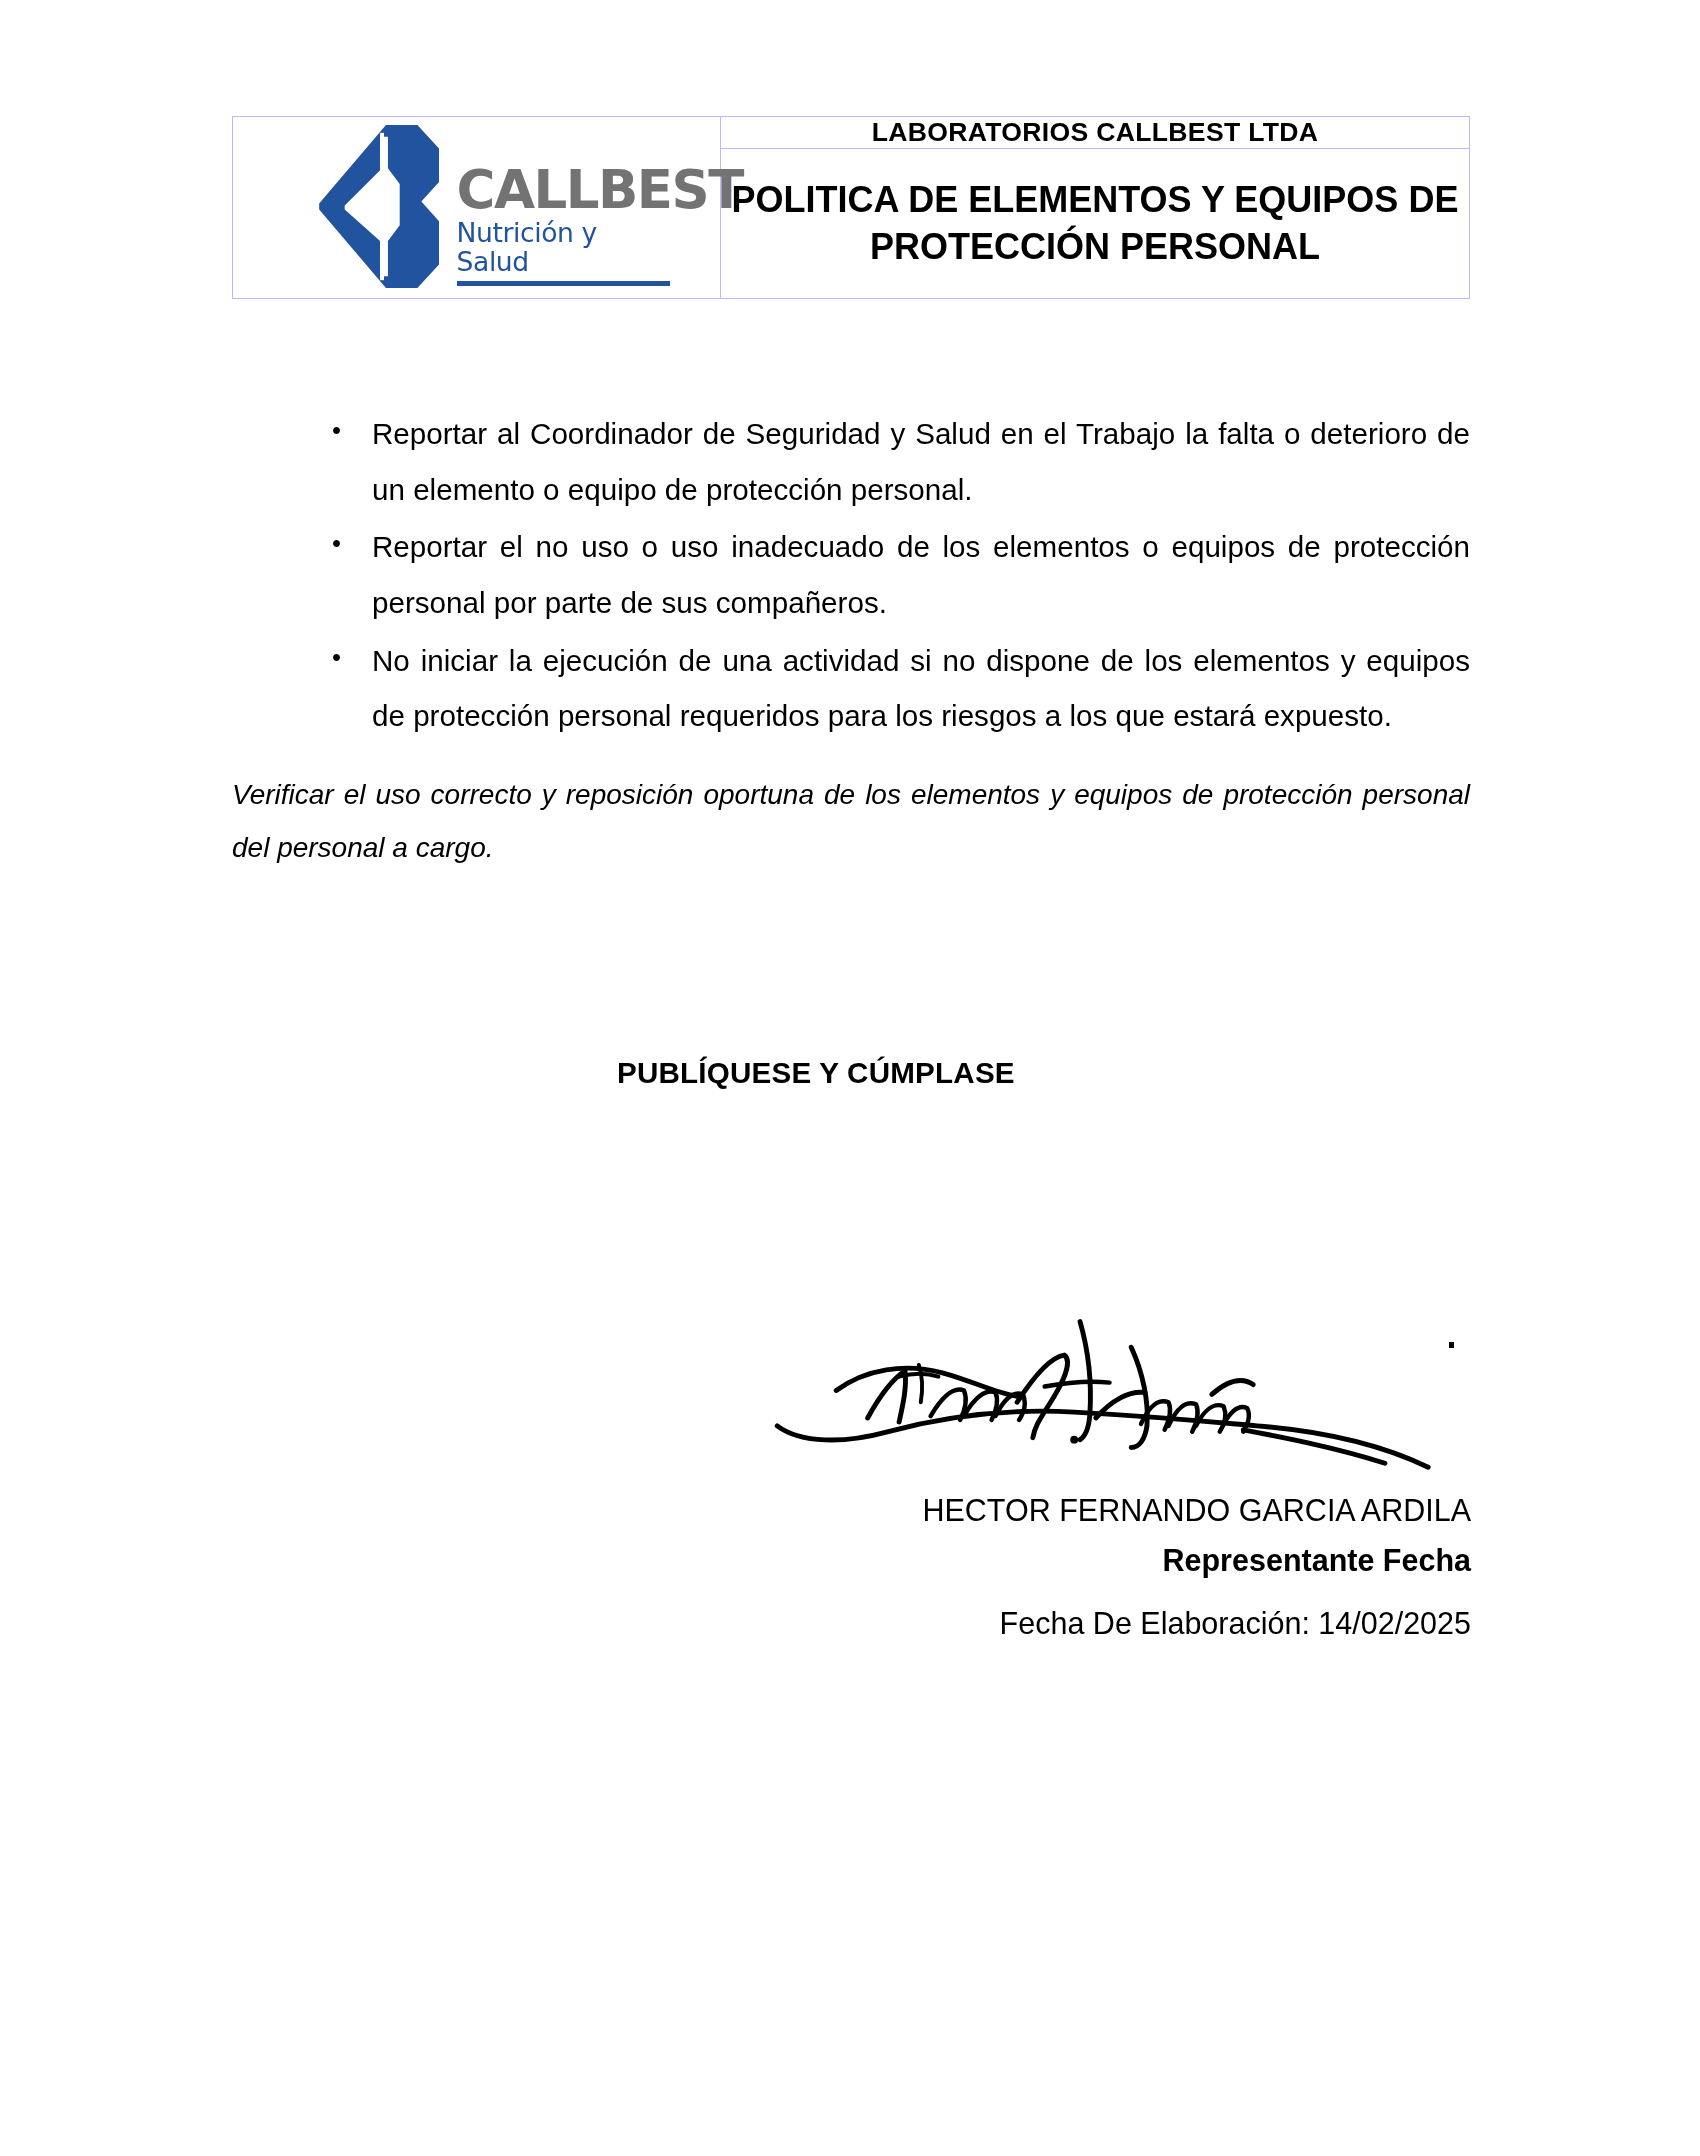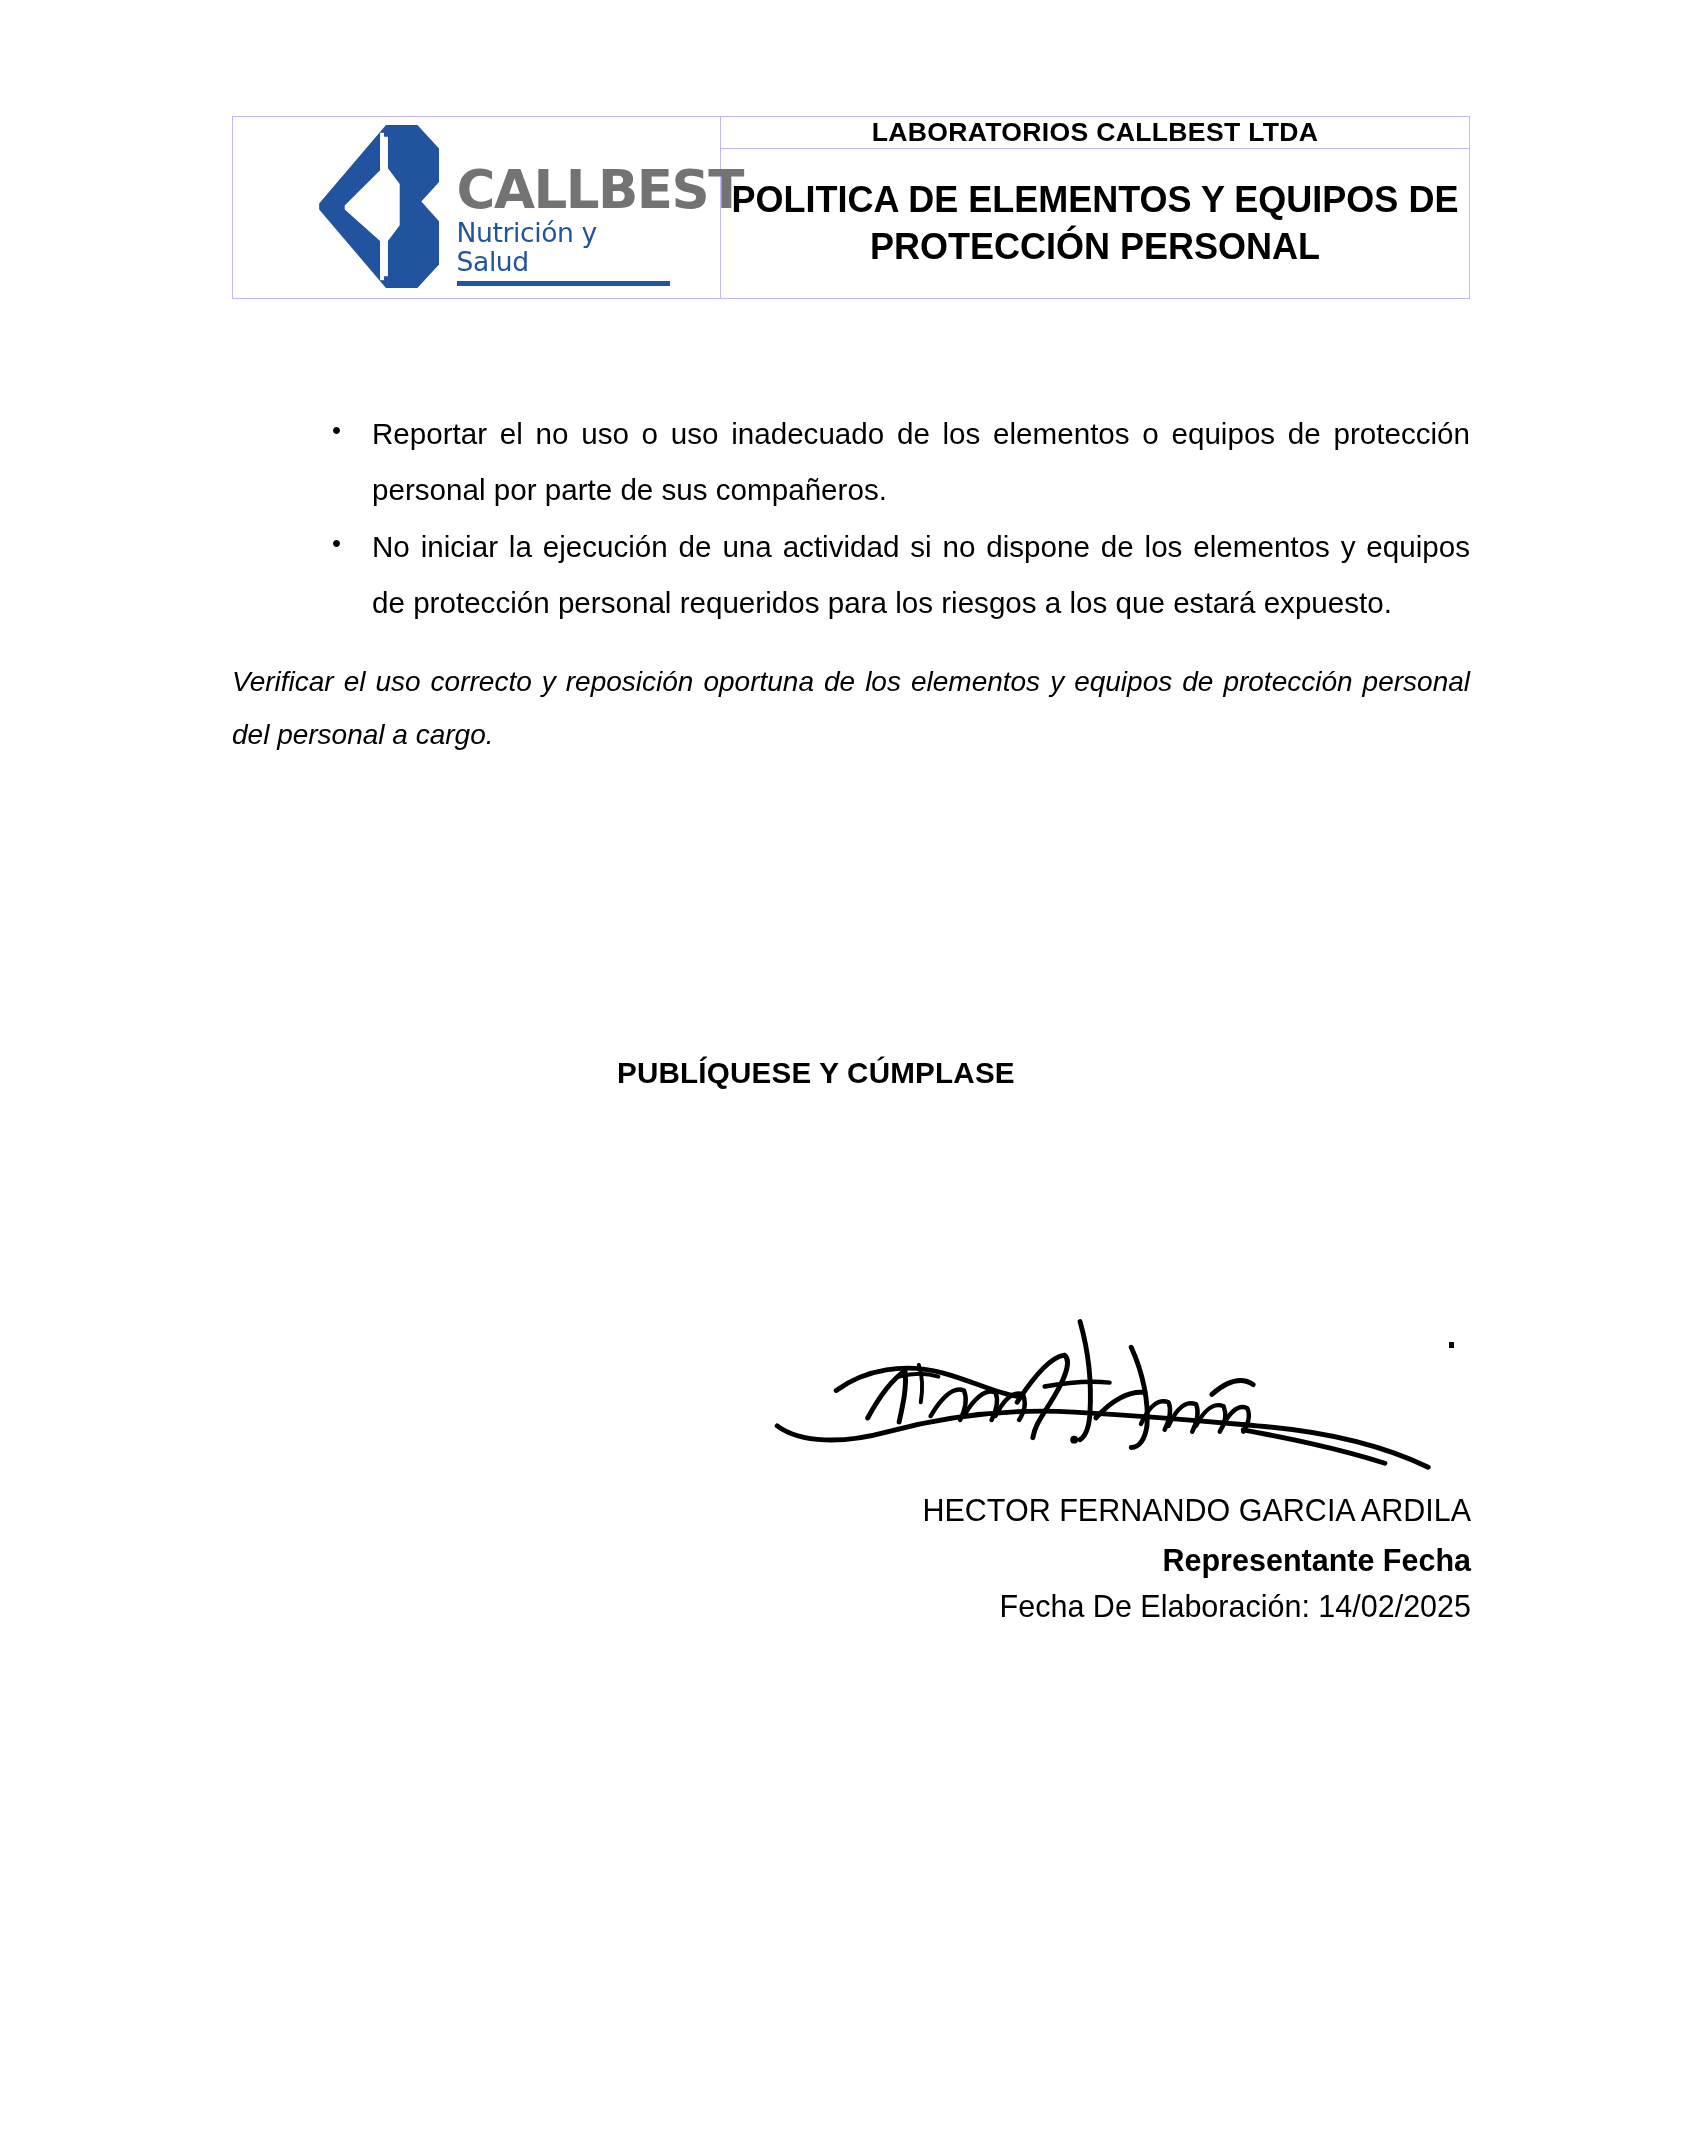--- a/index.html
+++ b/index.html
@@ -193,21 +193,21 @@
   .sign-role {
     font-size: 30.5px;
     font-weight: bold;
     line-height: 1.48;
     margin-top: 5.9px;
     white-space: nowrap;
   }
   .sign-date {
     font-size: 30.5px;
     line-height: 1.48;
-    margin-top: 1px;
+    margin-top: 18px;
     white-space: nowrap;
   }
 </style>
 </head>
 <body>
 
 <div class="page">
 
   <table class="header-table">
     <tbody>
@@ -234,20 +234,21 @@
       <td class="title-cell-company">LABORATORIOS CALLBEST LTDA</td>
     </tr>
     <tr>
       <td class="title-cell-doc">POLITICA DE ELEMENTOS Y EQUIPOS DE PROTECCIÓN PERSONAL</td>
     </tr>
   </tbody>
     </table>
 
   <div class="body-block">
     <ul class="bullets">
+      <li>Reportar al Coordinador de Seguridad y Salud en el Trabajo la falta o deterioro de un elemento o equipo de protección personal.</li>
       <li>Reportar el no uso o uso inadecuado de los elementos o equipos de protección personal por parte de sus compañeros.</li>
       <li>No iniciar la ejecución de una actividad si no dispone de los elementos y equipos de protección personal requeridos para los riesgos a los que estará expuesto.</li>
     </ul>
     <p class="para">Verificar el uso  correcto y  reposición oportuna de  los  elementos y  equipos de protección personal del personal a cargo.</p>
   </div>
 
   <div class="publiquese">PUBLÍQUESE Y CÚMPLASE</div>
 
   <div class="signature-wrap">
     <svg viewBox="0 0 740 180" width="729" height="177" aria-hidden="true">

